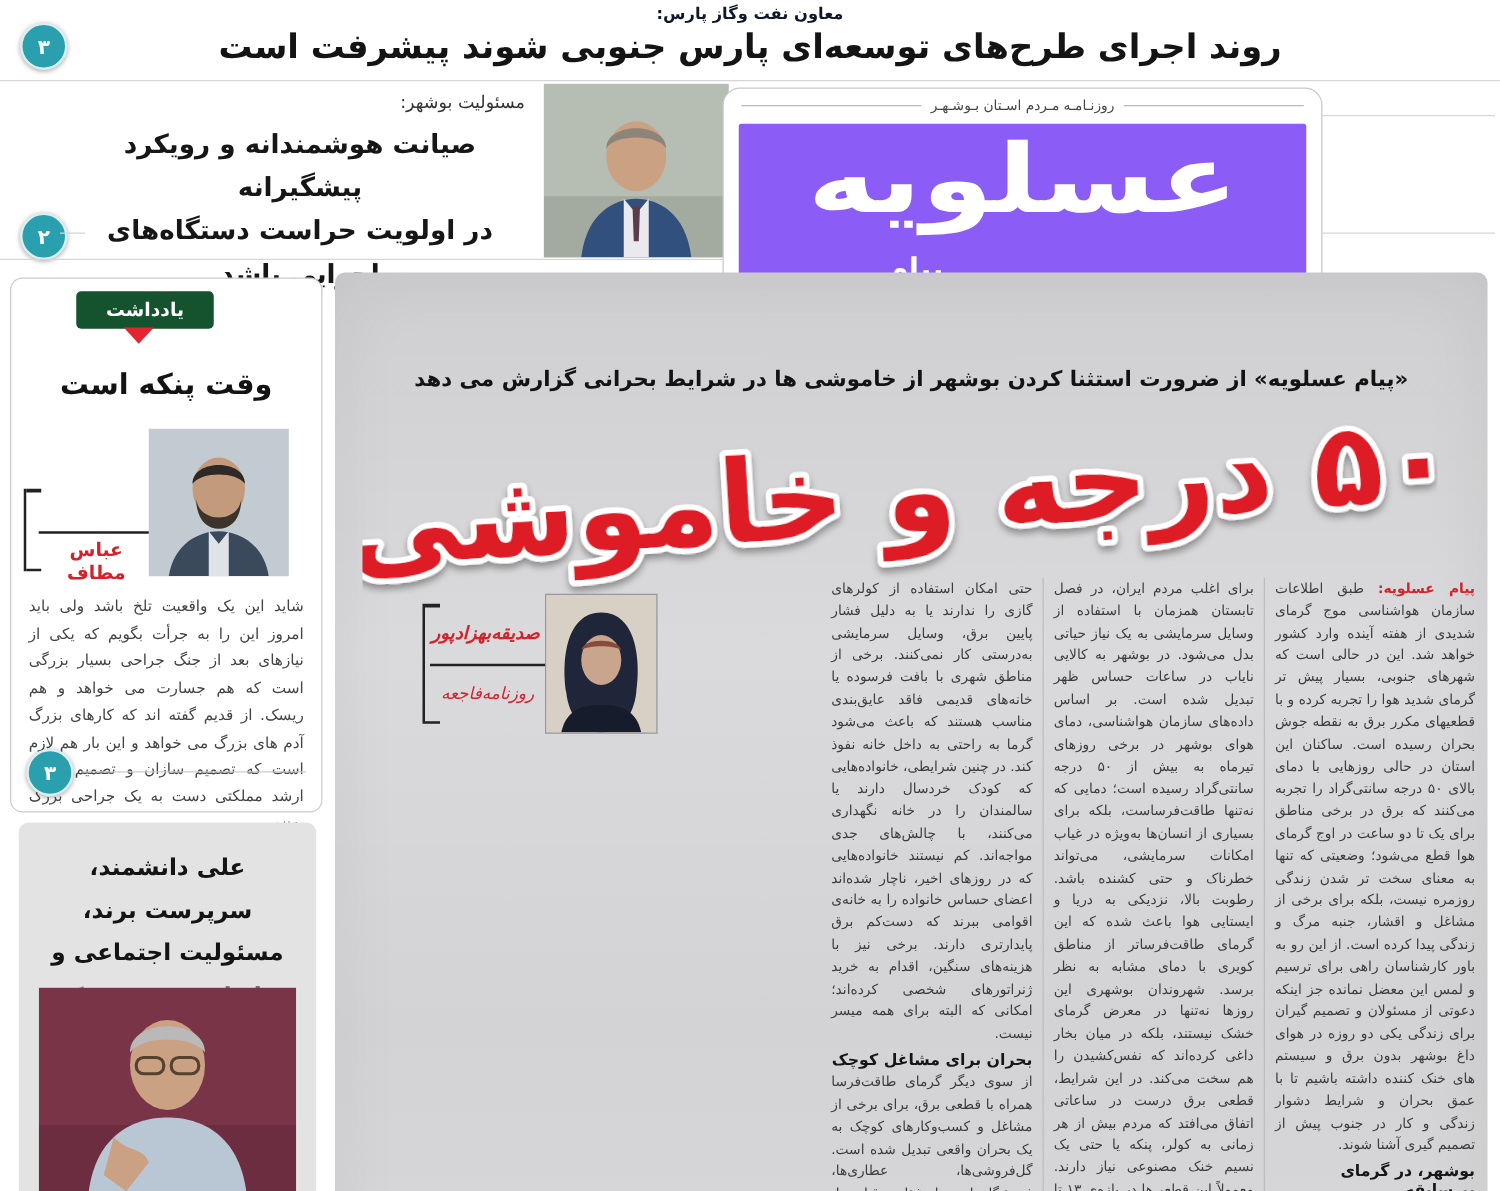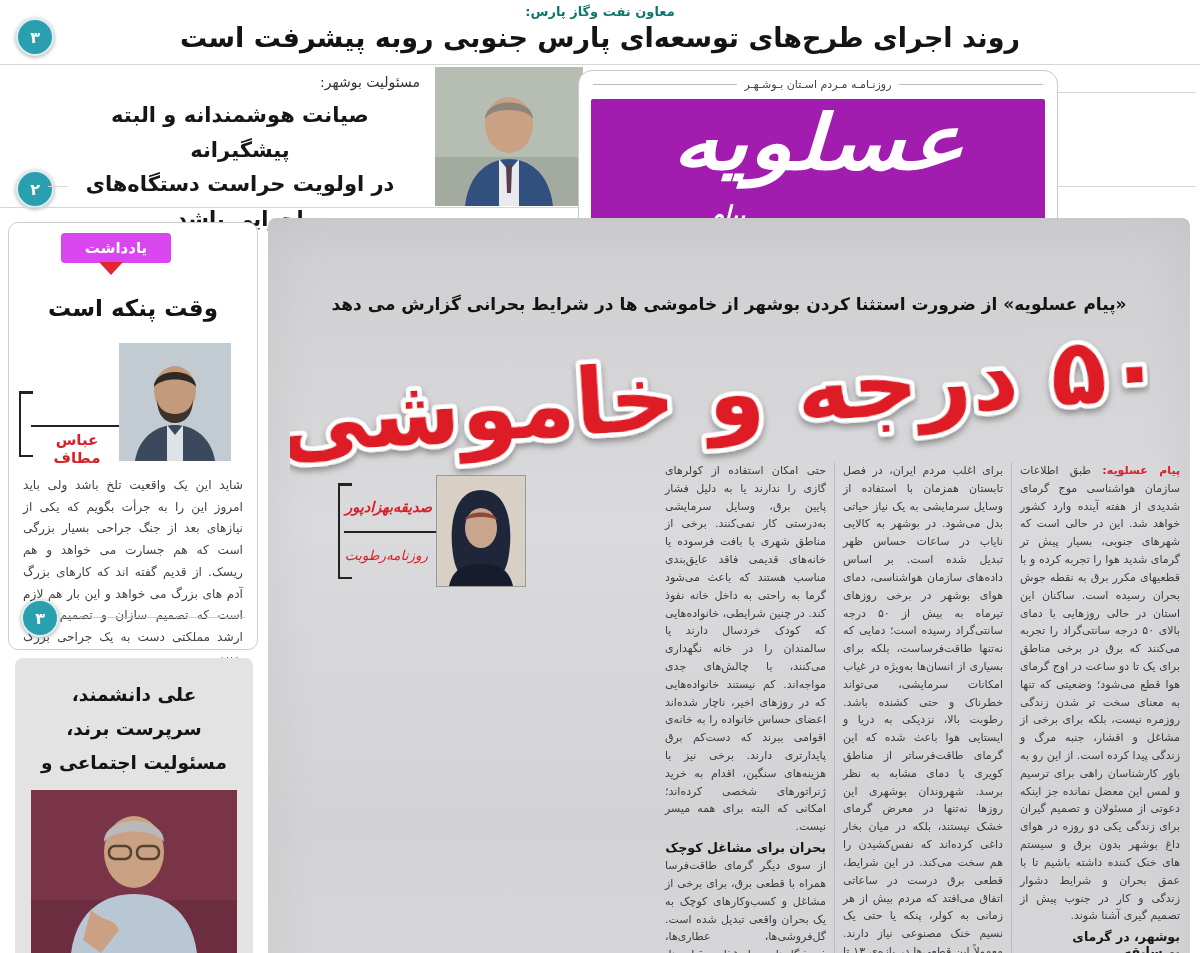--- a/index.html
+++ b/index.html
@@ -7,56 +7,56 @@
   .page{position:relative;width:1200px;height:953px;overflow:hidden;background:#fff;direction:rtl;}
 
   
   .hrule{position:absolute;height:1px;background:#d6d6d6;}
   .badge{position:absolute;width:34px;height:34px;border-radius:50%;
     background:#2aa0ae;border:2px solid #dceef0;box-shadow:0 1px 4px rgba(0,0,0,.35);
     color:#fff;font-weight:bold;font-size:16px;display:flex;align-items:center;justify-content:center;}
 
   
   .top-kicker{position:absolute;top:4px;left:0;right:0;text-align:center;
-    font-size:13px;font-weight:600;color:#0f766e;}
+    font-size:13px;font-weight:600;color:#0f172a;}
   .top-headline{position:absolute;top:22px;left:0;right:0;text-align:center;
     font-size:27px;font-weight:800;color:#141414;}
 
   
   .second-story{position:absolute;left:60px;top:74px;width:360px;}
   .second-kicker{font-size:14px;color:#333;text-align:right;padding-left:46px;margin:0 0 8px 0;}
   .second-headline{font-size:21px;font-weight:800;color:#161616;text-align:center;line-height:1.65;margin:0;}
   .photo{position:absolute;overflow:hidden;background:#c9cdc6;}
   .photo svg{display:block;width:100%;height:100%;}
   .photo-official{left:435px;top:67px;width:148px;height:139px;}
 
   
   .masthead{position:absolute;left:578px;top:70px;width:478px;height:186px;
     background:#fff;border:1.5px solid #c9c9c9;border-radius:14px;}
   .tagline-row{display:flex;align-items:center;gap:8px;margin:7px 14px 0 14px;}
   .tagline-row .tl{flex:1;height:1px;background:#bbb;}
   .tagline{font-size:11px;color:#444;letter-spacing:1px;white-space:nowrap;}
-  .logo-box{position:relative;margin:8px 12px 0 12px;height:132px;background:#a21caf;border-radius:2px;overflow:hidden;font-style:italic;}
+  .logo-box{position:relative;margin:8px 12px 0 12px;height:132px;background:#8b5cf6;border-radius:2px;overflow:hidden;}
   .logo-main{position:absolute;top:-4px;left:0;right:0;text-align:center;color:#fff;
     font-weight:800;font-size:76px;transform:scaleX(1.22);transform-origin:center;line-height:1.25;}
   .logo-sub{position:absolute;bottom:2px;left:26%;color:#fff;font-weight:800;font-size:24px;}
   .issue-row{display:flex;justify-content:space-between;align-items:center;margin:6px 10px 0 10px;direction:rtl;}
   .issue-info{font-size:11px;color:#222;white-space:nowrap;}
   .issue-number{font-size:12px;font-weight:800;color:#c01220;}
   .website{font-size:12px;color:#111;font-family:"Liberation Sans",sans-serif;direction:ltr;}
 
   
   .date-block{position:absolute;left:1058px;top:100px;width:138px;text-align:center;}
   .weekday{font-size:21px;color:#1d1d1d;letter-spacing:2px;}
   .date-val{font-size:19px;color:#1d1d1d;margin-top:16px;letter-spacing:1px;direction:ltr;}
 
   
   .note-card{position:absolute;left:8px;top:222px;width:248px;height:426px;
     background:#fff;border:1.5px solid #ccc;border-radius:10px;}
-  .ribbon{position:absolute;left:52px;top:10px;width:110px;height:30px;background:#d946ef;border-radius:4px;
+  .ribbon{position:absolute;left:52px;top:10px;width:110px;height:30px;background:#14532d;border-radius:4px;
     color:#fff;font-size:15px;font-weight:800;display:flex;align-items:center;justify-content:center;}
   .ribbon::after{content:"";position:absolute;top:29px;left:38px;border:12px solid transparent;border-top:13px solid #e22530;}
   .note-title{position:absolute;top:72px;left:0;right:0;text-align:center;font-size:23px;font-weight:800;color:#131313;}
   .photo-note-author{left:110px;top:120px;width:112px;height:118px;}
   .bracket{position:absolute;border-left:2.5px solid #222;}
   .bracket::before,.bracket::after{content:"";position:absolute;left:0;width:12px;height:2.5px;background:#222;}
   .bracket::before{top:0;}
   .bracket::after{bottom:0;}
   .note-bracket{left:10px;top:168px;height:66px;width:12px;}
   .note-author{position:absolute;left:26px;top:172px;width:84px;text-align:center;
@@ -97,27 +97,27 @@
   .jar{position:absolute;left:278px;bottom:0;width:106px;height:54px;background:rgba(224,115,126,.92);
     border-radius:5px;color:#fff;font-size:19px;font-weight:800;display:flex;align-items:center;justify-content:center;}
   .jar::after{content:"";position:absolute;bottom:-10px;left:14px;border:10px solid transparent;border-top:12px solid rgba(224,115,126,.92);}
 </style>
 </head>
 <body>
 
 <div class="page">
 
   <div class="top-kicker">معاون نفت وگاز پارس:</div>
-  <div class="top-headline">روند اجرای طرح‌های توسعه‌ای پارس جنوبی روبه پیشرفت است</div>
+  <div class="top-headline">روند اجرای طرح‌های توسعه‌ای پارس جنوبی شوند پیشرفت است</div>
   <div class="badge" style="left:16px;top:18px;">۳</div>
   <div class="hrule" style="top:64px;left:0;width:1200px;"></div>
 
   <div class="second-story">
     <p class="second-kicker">مسئولیت بوشهر:</p>
-    <h2 class="second-headline">صیانت هوشمندانه و البته پیشگیرانه</h2>
+    <h2 class="second-headline">صیانت هوشمندانه و رویکرد پیشگیرانه</h2>
     <h2 class="second-headline">در اولویت حراست دستگاه‌های اجرایی باشد</h2>
   </div>
 
   <div class="photo photo-official">
     <svg viewBox="0 0 148 139">
       <rect width="148" height="139" fill="#b6bdb2"></rect>
       <rect y="90" width="148" height="49" fill="#a3aa9f"></rect>
       <path d="M30 139 C34 104 56 92 74 92 C92 92 114 104 118 139 Z" fill="#31507e"></path>
       <path d="M64 92 L74 104 L84 92 L84 139 L64 139 Z" fill="#e9e9ee"></path>
       <path d="M71 98 L77 98 L76 126 L72 126 Z" fill="#5a3c4c"></path>
@@ -210,21 +210,21 @@
           <rect width="88" height="110" fill="#d9d0c5"></rect>
           <path d="M44 14 C16 14 12 52 16 78 C18 96 28 110 44 110 C60 110 70 96 72 78 C76 52 72 14 44 14 Z" fill="#20263a"></path>
           <ellipse cx="44" cy="52" rx="16" ry="20" fill="#c9a58d"></ellipse>
           <path d="M28 44 C30 34 58 34 60 44 C54 40 34 40 28 44 Z" fill="#8a4a3a"></path>
           <path d="M12 110 C16 92 28 88 44 88 C60 88 72 92 76 110 Z" fill="#171c2c"></path>
         </svg>
       </div>
       <div class="bracket reporter-bracket"></div>
       <div class="reporter-name">صدیقه‌بهزادپور</div>
       <div class="reporter-line"></div>
-      <div class="reporter-role">روزنامه‌رطوبت</div>
+      <div class="reporter-role">روزنامه‌فاجعه</div>
     </div>
 
     <div class="cols">
       <div class="col">
         <p><span class="lead-label">پیام عسلویه:</span> <span>طبق اطلاعات سازمان هواشناسی موج گرمای شدیدی از هفته آینده وارد کشور خواهد شد. این در حالی است که شهرهای جنوبی، بسیار پیش تر گرمای شدید هوا را تجربه کرده و با قطعیهای مکرر برق به نقطه جوش بحران رسیده است. ساکنان این استان در حالی روزهایی با دمای بالای ۵۰ درجه سانتی‌گراد را تجربه می‌کنند که برق در برخی مناطق برای یک تا دو ساعت در اوج گرمای هوا قطع می‌شود؛ وضعیتی که تنها به معنای سخت تر شدن زندگی روزمره نیست، بلکه برای برخی از مشاغل و اقشار، جنبه مرگ و زندگی پیدا کرده است. از این رو به باور کارشناسان راهی برای ترسیم و لمس این معضل نمانده جز اینکه دعوتی از مسئولان و تصمیم گیران برای زندگی یکی دو روزه در هوای داغ بوشهر بدون برق و سیستم های خنک کننده داشته باشیم تا با عمق بحران و شرایط دشوار زندگی و کار در جنوب پیش از تصمیم گیری آشنا شوند.</span></p>
         <h4>بوشهر، در گرمای بی‌سابقه</h4>
 
       </div>
       <div class="col">
         <p>برای اغلب مردم ایران، در فصل تابستان همزمان با استفاده از وسایل سرمایشی به یک نیاز حیاتی بدل می‌شود. در بوشهر به کالایی نایاب در ساعات حساس ظهر تبدیل شده است. بر اساس داده‌های سازمان هواشناسی، دمای هوای بوشهر در برخی روزهای تیرماه به بیش از ۵۰ درجه سانتی‌گراد رسیده است؛ دمایی که نه‌تنها طاقت‌فرساست، بلکه برای بسیاری از انسان‌ها به‌ویژه در غیاب امکانات سرمایشی، می‌تواند خطرناک و حتی کشنده باشد. رطوبت بالا، نزدیکی به دریا و ایستایی هوا باعث شده که این گرمای طاقت‌فرساتر از مناطق کویری با دمای مشابه به نظر برسد. شهروندان بوشهری این روزها نه‌تنها در معرض گرمای خشک نیستند، بلکه در میان بخار داغی کرده‌اند که نفس‌کشیدن را هم سخت می‌کند. در این شرایط، قطعی برق درست در ساعاتی اتفاق می‌افتد که مردم بیش از هر زمانی به کولر، پنکه یا حتی یک نسیم خنک مصنوعی نیاز دارند. معمولاً این قطعی‌ها در بازه‌ی ۱۳ تا ۱۶ بعدازظهر رخ می‌دهد؛ زمانی که دما در اوج خود قرار دارد. برای یک کودک، یک سالمند یا فردی بیمار، این خاموشی به‌سادگی می‌تواند فاجعه‌آفرین باشد</p>

